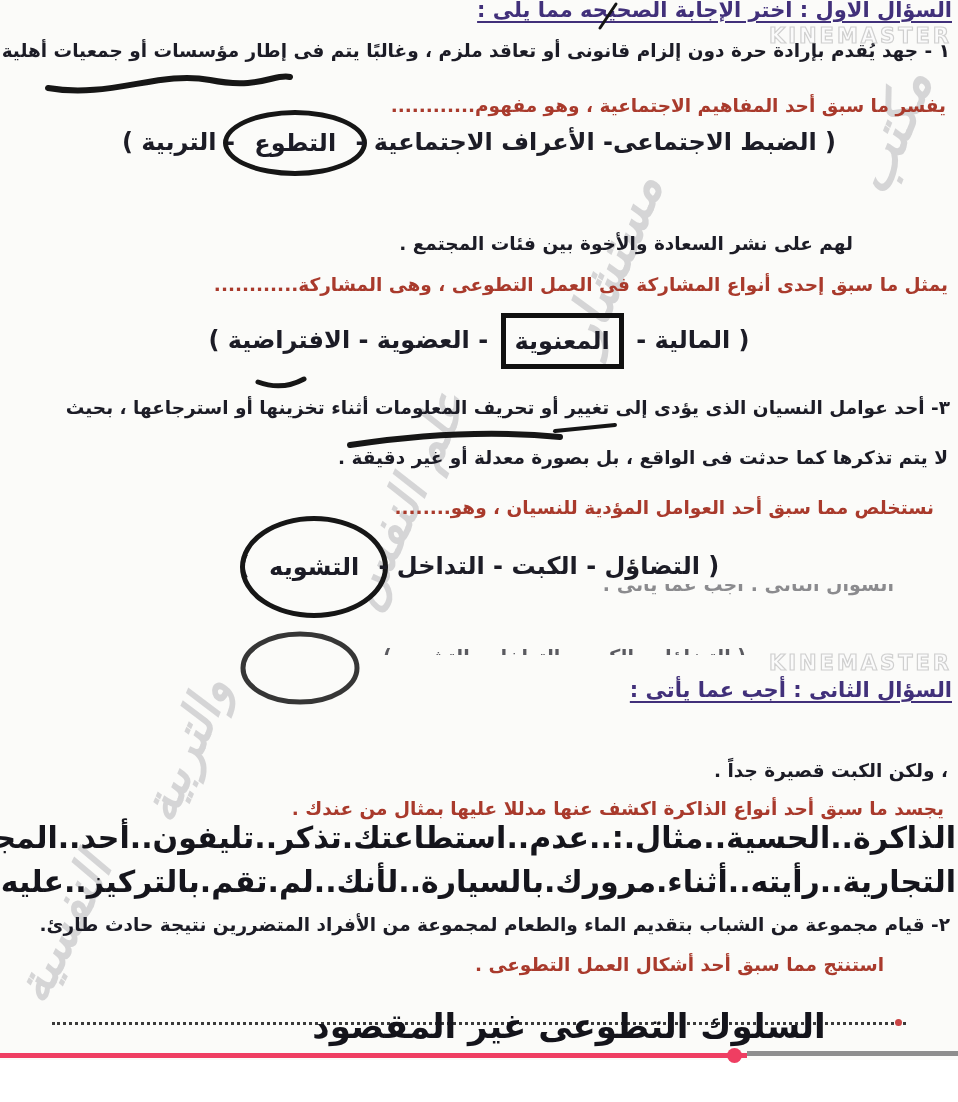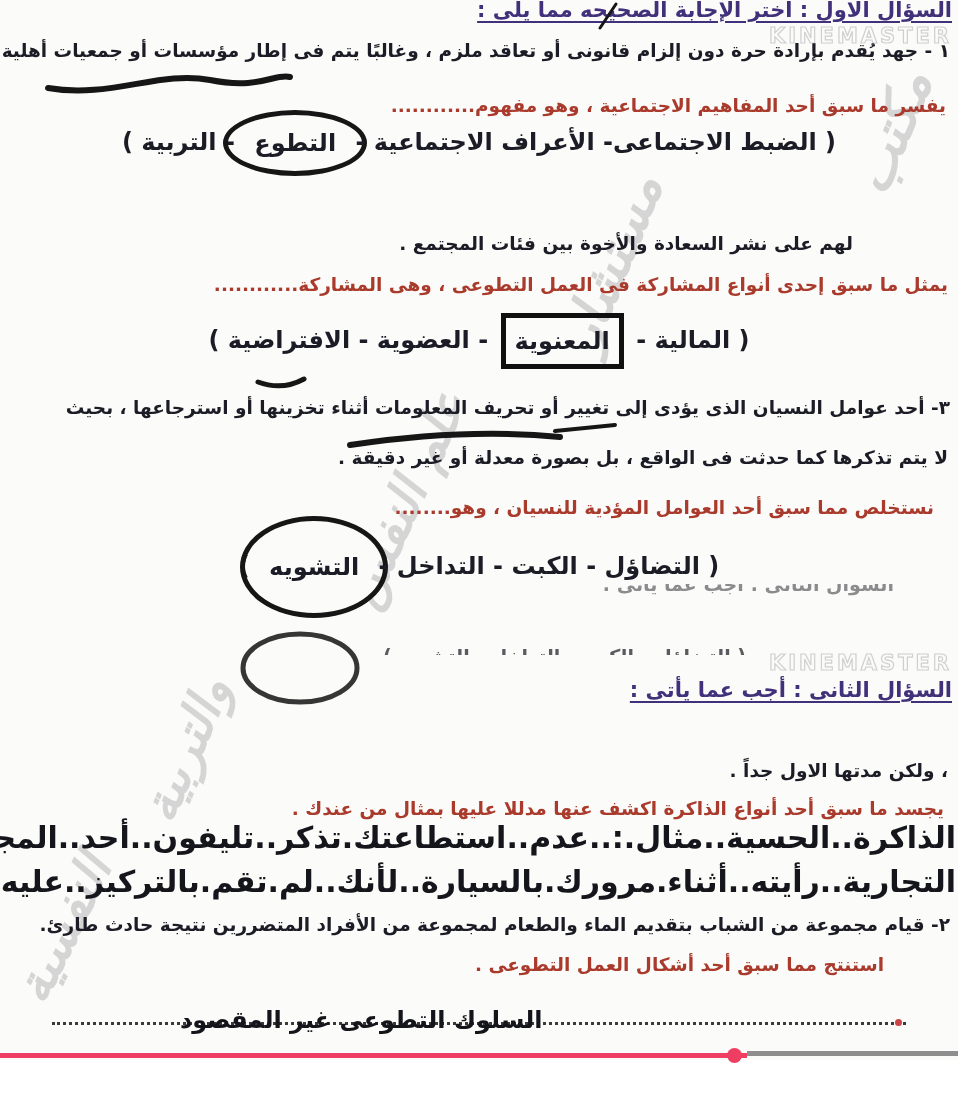--- a/index.html
+++ b/index.html
@@ -83,35 +83,35 @@
     <div style="line-height:26px;margin-top:-13px;">السؤال الثانى : أجب عما يأتى :</div>
   </div>
   <div class="ghost-slice" style="top:641px;right:212px;width:540px;height:14px;opacity:.72;">
     <div style="line-height:30px;">( التضاؤل - الكبت - التداخل - التشويه )</div>
   </div>
 
   <div class="km" style="top:651px;right:6px;">KINEMASTER</div>
 
   <div class="row ttl" style="top:678px;padding:0 6px;">السؤال الثانى : أجب عما يأتى :</div>
 
-  <div class="row t" style="top:760px;padding-right:10px;">، ولكن مدتها الاول جداً .</div>
+  <div class="row t" style="top:760px;padding-right:10px;">، ولكن الكبت قصيرة جداً .</div>
 
   <div class="row r" style="top:798px;padding-right:14px;">يجسد ما سبق أحد أنواع الذاكرة اكشف عنها مدللا عليها بمثال من عندك .</div>
 
   <div class="row big-ans" style="top:820px;padding-right:2px;">الذاكرة..الحسية..مثال.:..عدم..استطاعتك.تذكر..تليفون..أحد..المجال.....</div>
   <div class="row big-ans" style="top:864px;padding-right:2px;">التجارية..رأيته..أثناء.مرورك.بالسيارة..لأنك..لم.تقم.بالتركيز..عليه......</div>
 
   <div class="row t" style="top:914px;padding:0 8px;">٢- قيام مجموعة من الشباب بتقديم الماء والطعام لمجموعة من الأفراد المتضررين نتيجة حادث طارئ.</div>
 
   <div class="row r" style="top:954px;padding-right:74px;">استنتج مما سبق أحد أشكال العمل التطوعى .</div>
 
   <div class="dotline" style="top:1022px;left:52px;right:52px;"></div>
   <div class="reddot" style="top:1019px;right:56px;"></div>
 
-  <div class="row" style="top:1006px;text-align:left;padding-left:180px;font-size:24px;font-weight:bold;color:#14141b;">السلوك التطوعى غير المقصود</div>
+  <div class="row" style="top:1006px;text-align:center;padding-left:180px;font-size:34px;font-weight:bold;color:#14141b;">السلوك التطوعى غير المقصود</div>
 
   <svg class="svg-overlay" width="958" height="1102" viewBox="0 0 958 1102">
     <path d="M 48 88 C 110 99 160 70 210 80 S 275 73 290 77" fill="none" stroke="#161616" stroke-width="6" stroke-linecap="round"></path>
     <path d="M 600 28 L 616 4" fill="none" stroke="#161616" stroke-width="3" stroke-linecap="round"></path>
     <path d="M 258 382 Q 282 391 304 379" fill="none" stroke="#161616" stroke-width="5" stroke-linecap="round"></path>
     <path d="M 555 431 L 615 425" fill="none" stroke="#161616" stroke-width="4" stroke-linecap="round"></path>
     <path d="M 350 445 C 430 433 500 431 560 437" fill="none" stroke="#161616" stroke-width="6" stroke-linecap="round"></path>
     <ellipse cx="300" cy="668" rx="57" ry="34" fill="none" stroke="#1a1a1a" stroke-width="5" opacity="0.88"></ellipse>
   </svg>
 

